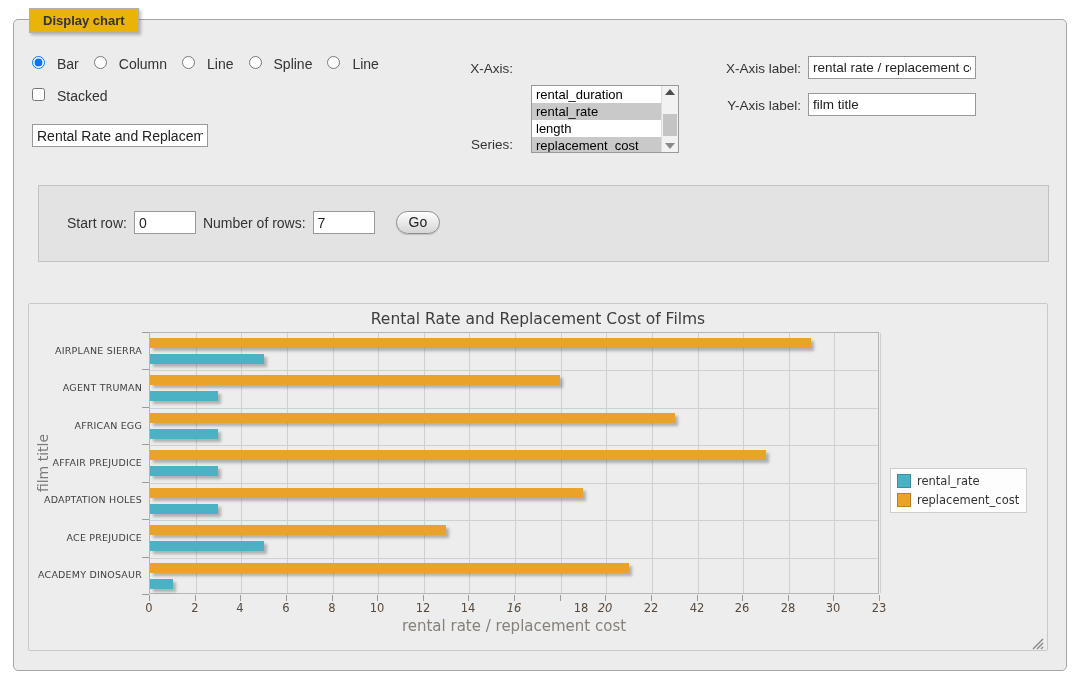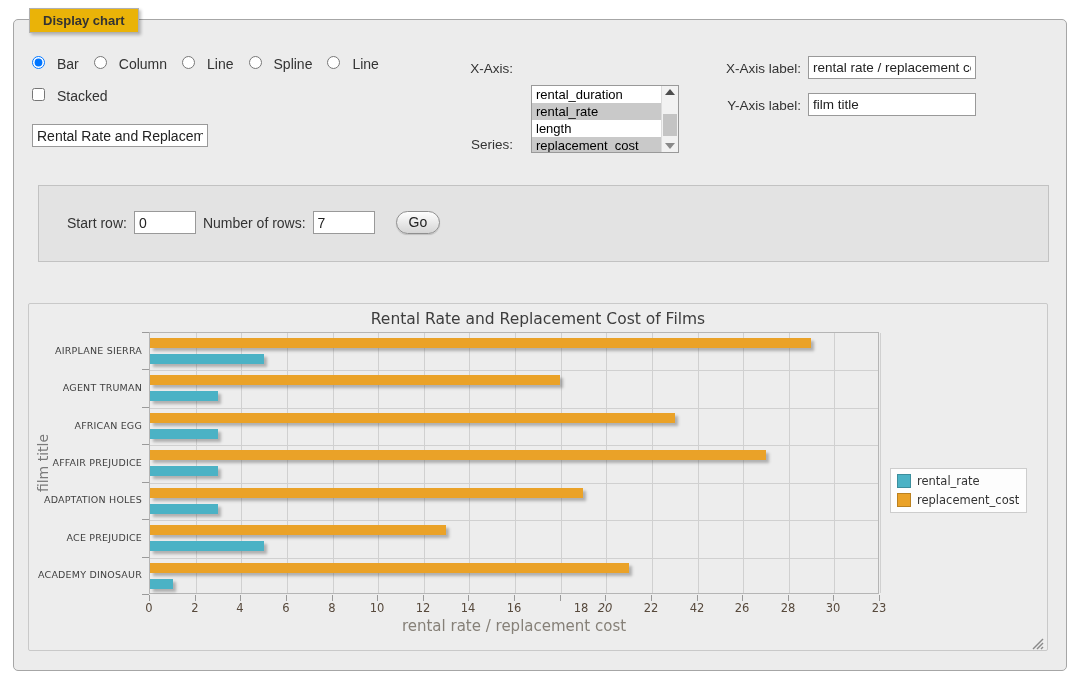--- a/index.html
+++ b/index.html
@@ -216,21 +216,21 @@
           <div class="xtick-label" style="left: 242px;">6</div>
           <div class="xtick-mark" style="left: 303px;"></div>
           <div class="xtick-label" style="left: 288px;">8</div>
           <div class="xtick-mark" style="left: 348px;"></div>
           <div class="xtick-label" style="left: 333px;">10</div>
           <div class="xtick-mark" style="left: 394px;"></div>
           <div class="xtick-label" style="left: 379px;">12</div>
           <div class="xtick-mark" style="left: 439px;"></div>
           <div class="xtick-label" style="left: 424px;">14</div>
           <div class="xtick-mark" style="left: 485px;"></div>
-          <div class="xtick-label" style="left: 470px;">16</div>
+          <div class="xtick-label" style="left: 470px; font-style: italic;">16</div>
           <div class="xtick-mark" style="left: 531px;"></div>
           <div class="xtick-label" style="left: 516px; margin-left: 21px;">18</div>
           <div class="xtick-mark" style="left: 576px;"></div>
           <div class="xtick-label" style="left: 561px; font-style: italic;">20</div>
           <div class="xtick-mark" style="left: 622px;"></div>
           <div class="xtick-label" style="left: 607px;">22</div>
           <div class="xtick-mark" style="left: 668px;"></div>
           <div class="xtick-label" style="left: 653px;">42</div>
           <div class="xtick-mark" style="left: 713px;"></div>
           <div class="xtick-label" style="left: 698px;">26</div>

